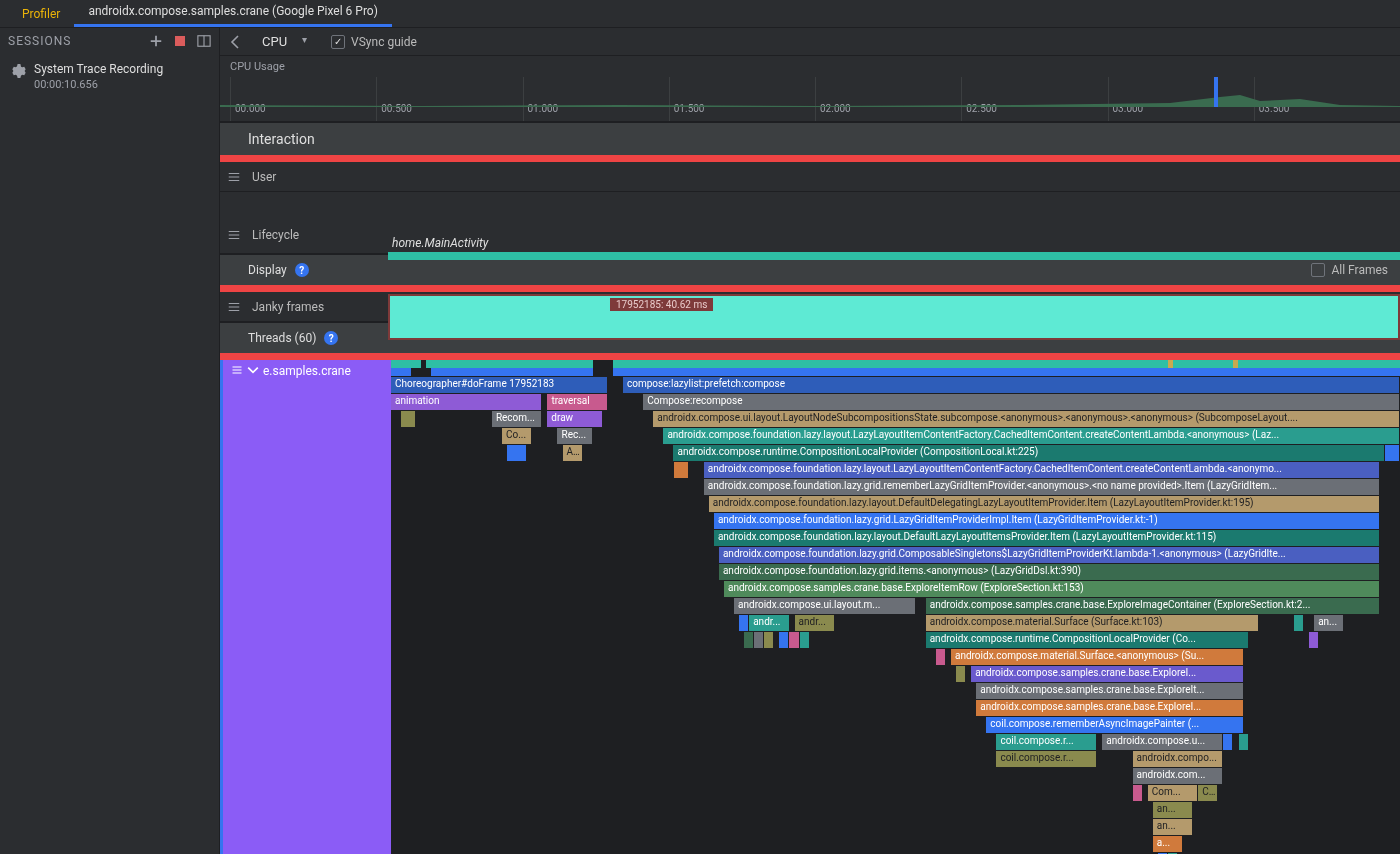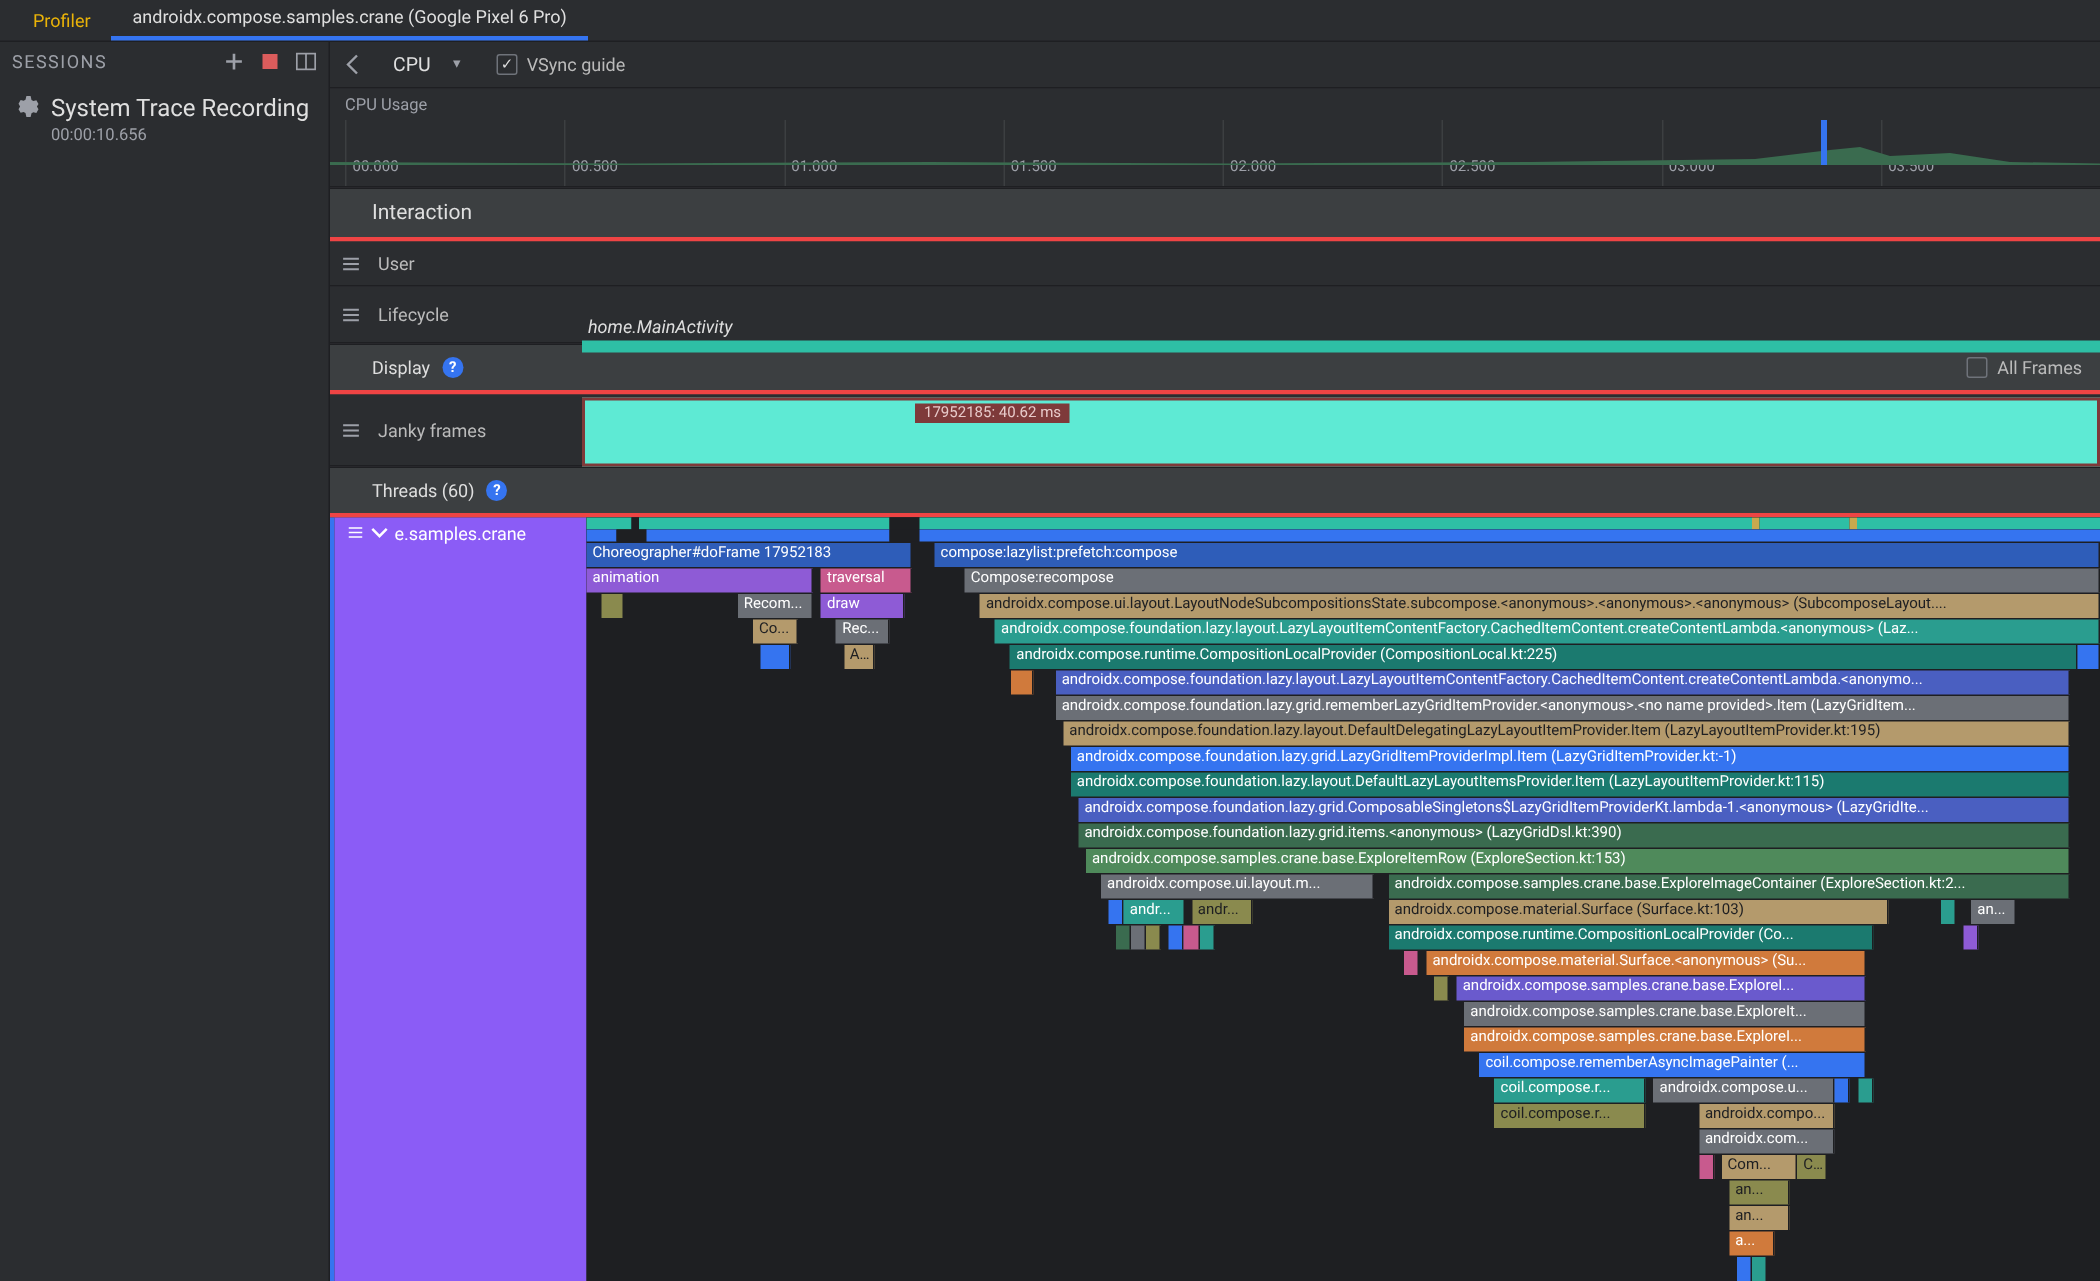--- a/index.html
+++ b/index.html
@@ -17,41 +17,41 @@
 .icon-btn { width: 14px; height: 14px; display: inline-flex; align-items: center; justify-content: center; cursor: pointer; color: #9da0a8; }
 .icon-btn svg { width: 14px; height: 14px; }
 .red-sq { width: 10px; height: 10px; background: #db5c5c; }
 
 .session { padding: 8px 12px; border-left: 3px solid #3574f0; background: #2b2d30; }
 .session-time { color: #dfdfdf; font-size: 13px; display: flex; align-items: center; gap: 6px; }
 .green-dot { width: 8px; height: 8px; background: #59a869; border-radius: 50%; display: inline-block; }
 .session-sub { color: #9da0a8; font-size: 11px; margin-top: 3px; }
 .trace { padding: 8px 12px; display: flex; gap: 8px; align-items: flex-start; }
 .gear { color: #9da0a8; margin-top: 2px;}
-.trace-title { color: #dfdfdf; font-size: 16px; }
+.trace-title { color: #dfdfdf; font-size: 12px; }
 .trace-time { color: #9da0a8; font-size: 11px; margin-top: 2px; }
 
 .content { flex: 1; display: flex; flex-direction: column; background: #2b2d30; overflow: hidden; }
 
 .toolbar { display: flex; align-items: center; gap: 10px; padding: 4px 8px; background: #2b2d30; height: 34px; border-bottom: 1px solid #1e1f22; }
 .tb-arrow { width: 16px; height: 16px; color: #9da0a8; cursor: pointer; }
 .tb-select { color: #dfdfdf; padding: 2px 26px 2px 8px; position: relative; cursor: pointer; font-size: 13px; }
 .tb-select::after { content: "▾"; position: absolute; right: 6px; color: #9da0a8; font-size: 10px; }
 .checkbox { display: flex; align-items: center; gap: 6px; cursor: pointer; margin-left: 8px; }
 .checkbox-box { width: 14px; height: 14px; border: 1px solid #6f737a; display: flex; align-items: center; justify-content: center; font-size: 10px; color: #dfdfdf; border-radius: 2px; }
 
 .cpu-usage { background: #2b2d30; border-bottom: 1px solid #1e1f22; }
 .cpu-header { padding: 4px 10px; font-size: 11px; color: #9da0a8; }
 .cpu-timeline { position: relative; height: 44px; background: #2b2d30; }
 .cpu-ticks { display: flex; height: 100%; position: relative; padding-left: 10px; }
 .cpu-tick { flex: 1; border-left: 1px solid #3c3f41; position: relative; font-size: 10px; color: #9da0a8; padding-top: 26px; padding-left: 4px; }
 .cpu-fill { position: absolute; bottom: 14px; left: 0; right: 0; height: 14px; }
 .cpu-marker { position: absolute; top: 0; bottom: 14px; width: 4px; background: #3574f0; }
 
-.section-header { background: #3c3f41; padding: 8px 28px; color: #dfdfdf; font-size: 14px; border-top: 1px solid #1e1f22; border-bottom: 3px solid #ef4444; display:flex; align-items:center; gap:8px;}
+.section-header { background: #3c3f41; padding: 8px 28px; color: #dfdfdf; font-size: 14px; border-top: 1px solid #1e1f22; border-bottom: 7px solid #ef4444; display:flex; align-items:center; gap:8px;}
 .help-circle { width: 14px; height: 14px; background: #3574f0; color: white; border-radius: 50%; display: inline-flex; align-items: center; justify-content: center; font-size: 10px; font-weight: bold; }
 
 .row { display: flex; align-items: center; background: #2b2d30; border-bottom: 1px solid #1e1f22; min-height: 30px; }
 .row-gutter { width: 28px; display: flex; align-items: center; justify-content: center; color: #9da0a8; }
 .row-gutter svg { width: 14px; height: 14px; }
 .row-label { width: 140px; padding: 6px 4px; color: #bbbbbb; font-size: 12px; }
 .row-content { flex: 1; position: relative; height: 100%; min-height: 28px; }
 
 .lifecycle-bar { position: absolute; left: 160px; right: 0; top: 20px; font-style: italic; }
 .lifecycle-label { color: #dfdfdf; font-size: 12px; margin-bottom: 2px; padding-left: 4px; }
@@ -174,21 +174,21 @@
     <div class="section-header">Interaction</div>
     <div class="row">
       <div class="row-gutter">
           <svg viewBox="0 0 16 16">
             <path d="M2 4h12M2 8h12M2 12h12" stroke="currentColor" stroke-width="1.4"></path>
           </svg>
         </div>
       <div class="row-label">User</div>
       <div class="row-content"></div>
     </div>
-    <div class="row" style="min-height:38px;">
+    <div class="row" style="min-height:38px;margin-top:24px;">
       <div class="row-gutter">
           <svg viewBox="0 0 16 16">
             <path d="M2 4h12M2 8h12M2 12h12" stroke="currentColor" stroke-width="1.4"></path>
           </svg>
         </div>
       <div class="row-label">Lifecycle</div>
       <div class="row-content">
         <div class="lifecycle-bar" style="left:0;">
           <div class="lifecycle-label">home.MainActivity</div>
           <div class="lifecycle-strip"></div>

